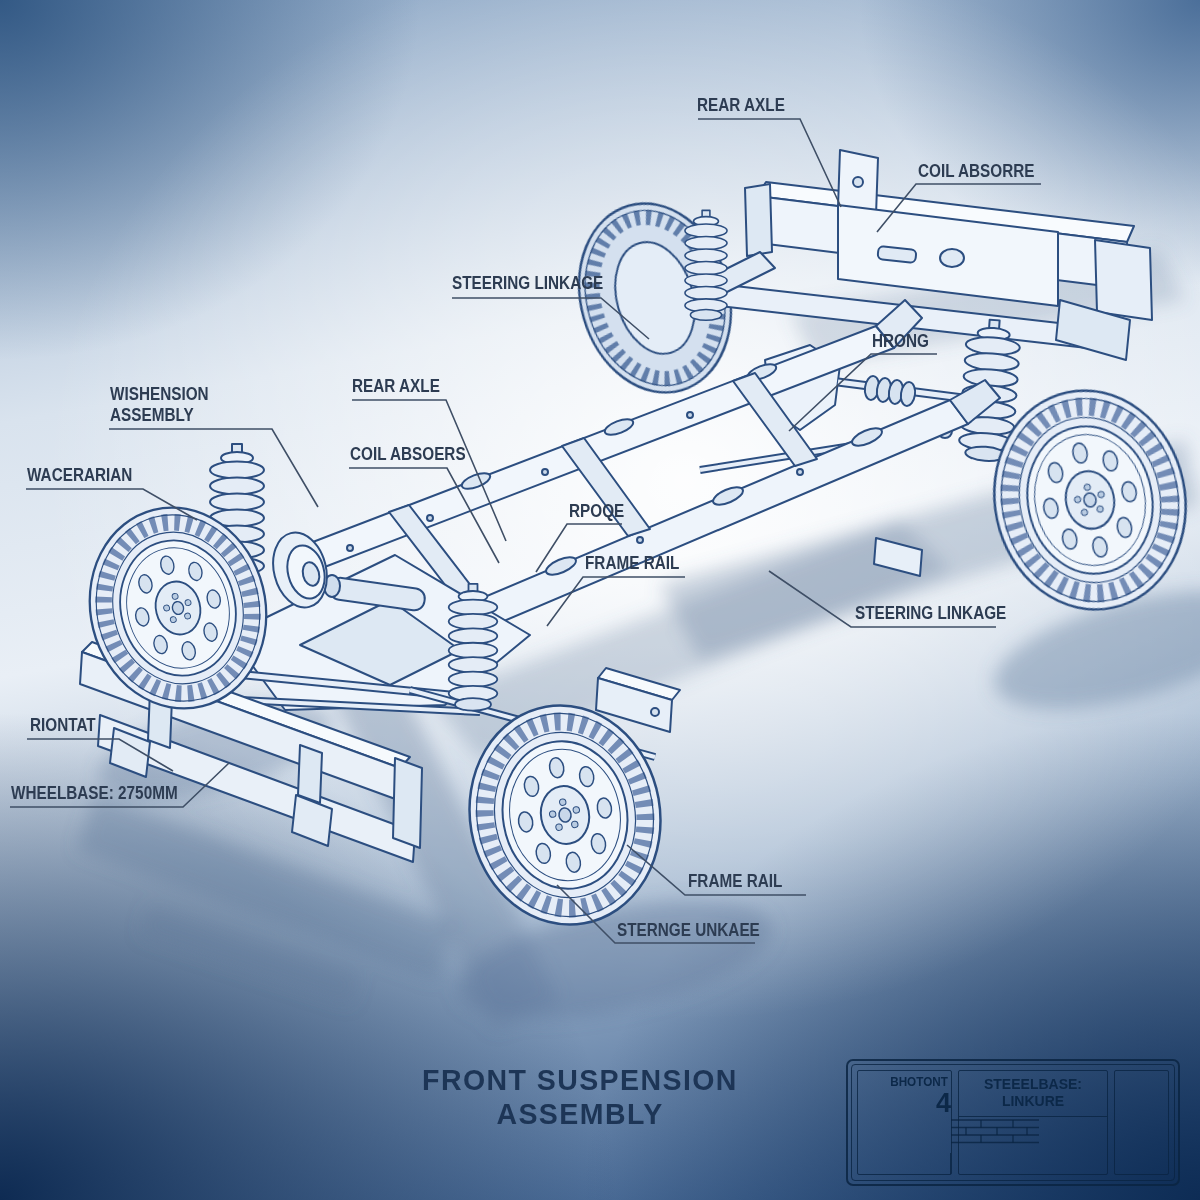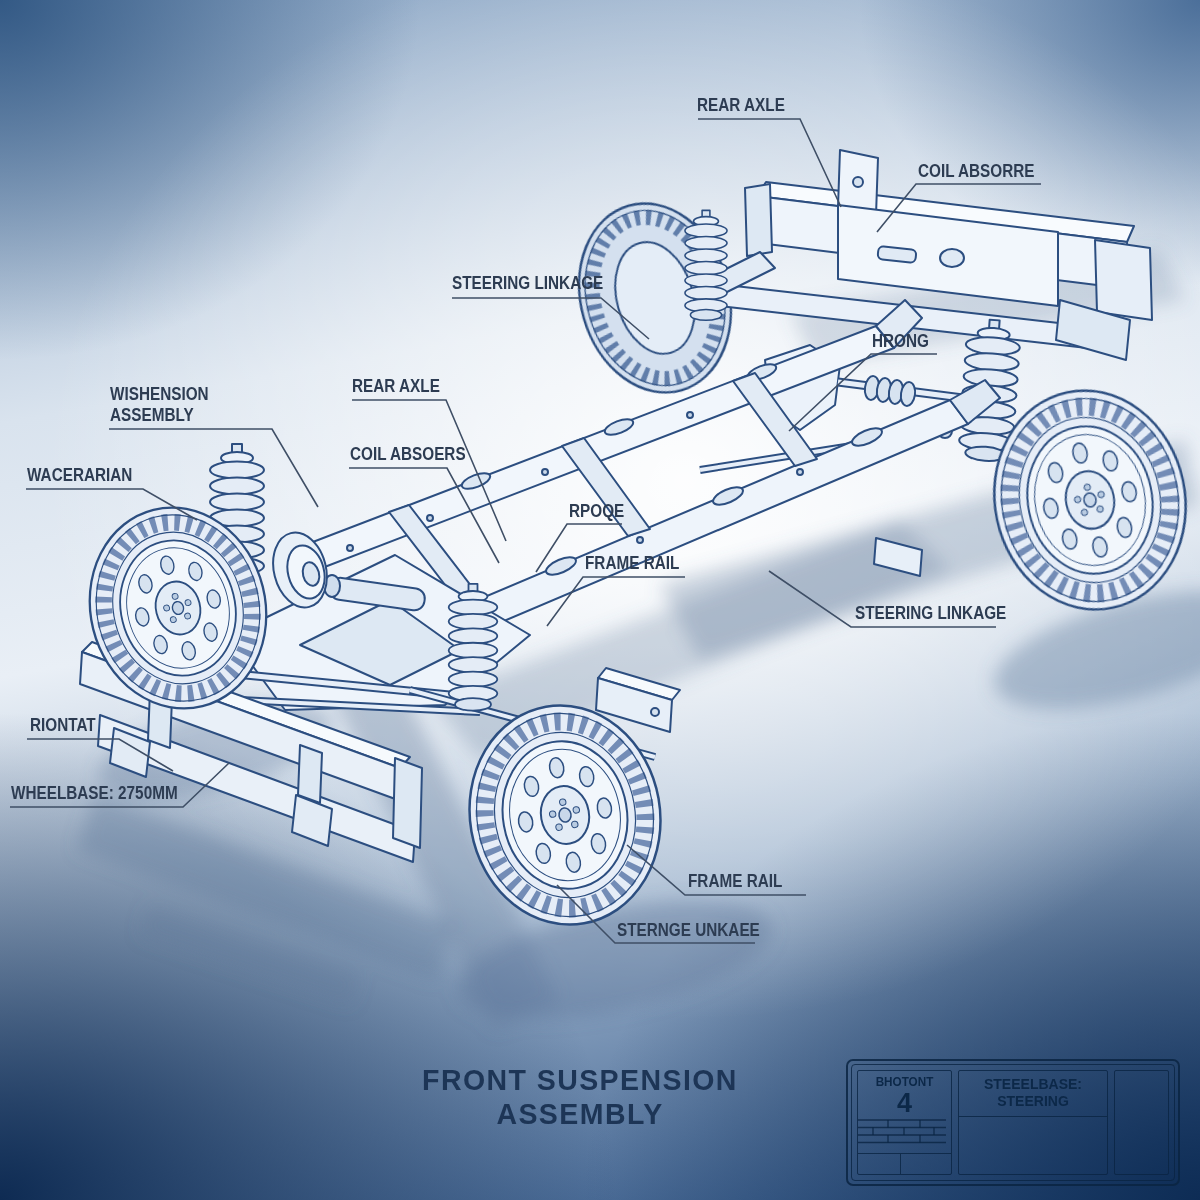--- a/index.html
+++ b/index.html
@@ -29,21 +29,21 @@
   .tblock{
     position:absolute;left:846px;top:1059px;width:334px;height:127px;
     border:2px solid rgba(10,36,66,.85);border-radius:7px;box-sizing:border-box;
     padding:3px;color:#0c2848;
   }
   .tblock-inner{
     width:100%;height:100%;border:1.5px solid rgba(10,36,66,.8);border-radius:4px;
     box-sizing:border-box;display:flex;padding:5px;gap:6px;
   }
   .tb-cell{border:1.5px solid rgba(10,36,66,.8);box-sizing:border-box;border-radius:2px;}
-  .tb-left{width:95px;display:flex;flex-direction:column;}
+  .tb-left{width:95px;display:flex;flex-direction:column;align-items:flex-end;}
   .tb-part-name{font-weight:bold;font-size:13px;text-align:center;padding-top:3px;transform:scaleX(.9);}
   .tb-part-num{font-weight:bold;font-size:27px;line-height:28px;text-align:center;}
   .tb-bricks{flex:1;margin:2px 0 0 0;position:relative;}
   .tb-bottomcells{height:20px;border-top:1.5px solid rgba(10,36,66,.8);display:flex;}
   .tb-bc1{width:45%;border-right:1.5px solid rgba(10,36,66,.8);}
   .tb-bc2{flex:1;}
   .tb-mid{flex:1;display:flex;flex-direction:column;}
   .tb-spec{padding-top:5px;text-align:center;font-weight:bold;font-size:14px;line-height:17px;
     border-bottom:1.5px solid rgba(10,36,66,.8);padding-bottom:6px;transform-origin:center top;}
   .tb-spec-rest{flex:1;}
@@ -274,20 +274,20 @@
             </g>
           </svg>
         </div>
         <div class="tb-bottomcells">
           <div class="tb-bc1"></div>
           <div class="tb-bc2"></div>
         </div>
       </div>
       <div class="tb-cell tb-mid">
         <div class="tb-spec" style="white-space:pre">STEEELBASE:
-STEERING</div>
+LINKURE</div>
         <div class="tb-spec-rest"></div>
       </div>
       <div class="tb-cell tb-right"></div>
     </div>
   </div>
 
 </div>
 
 </body></html>

